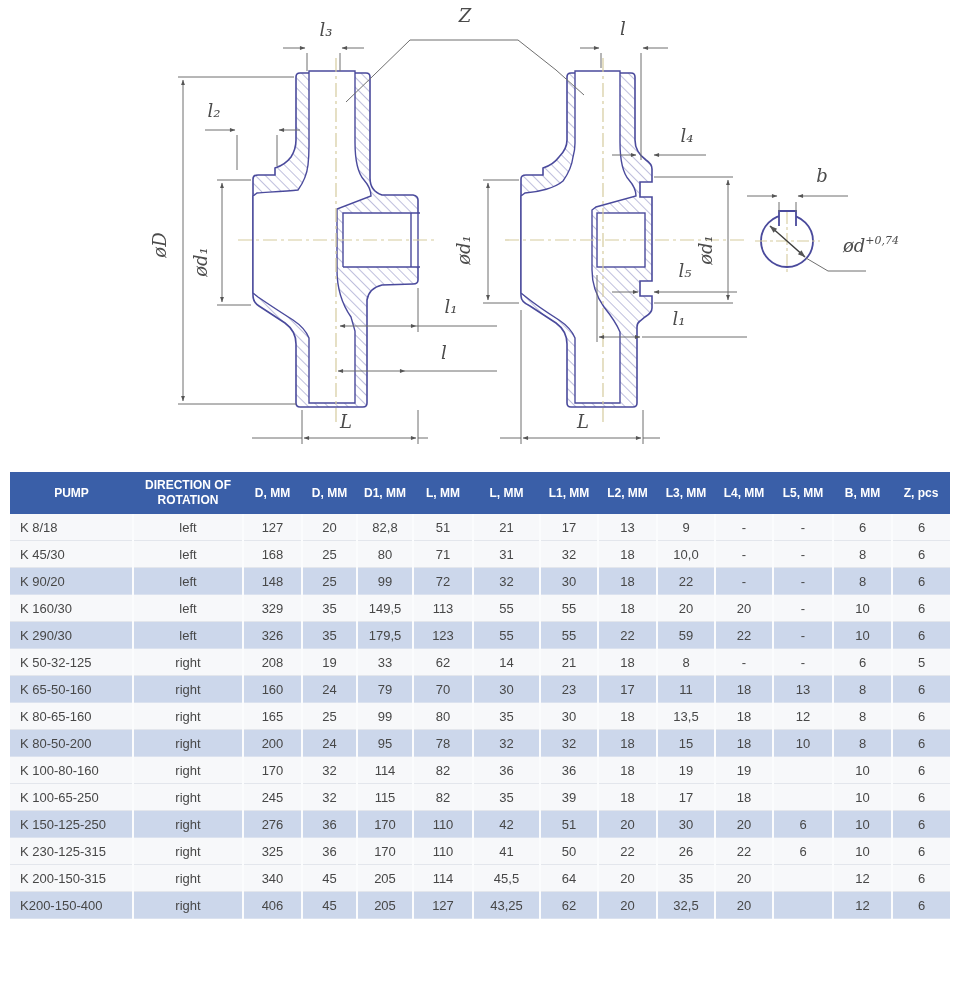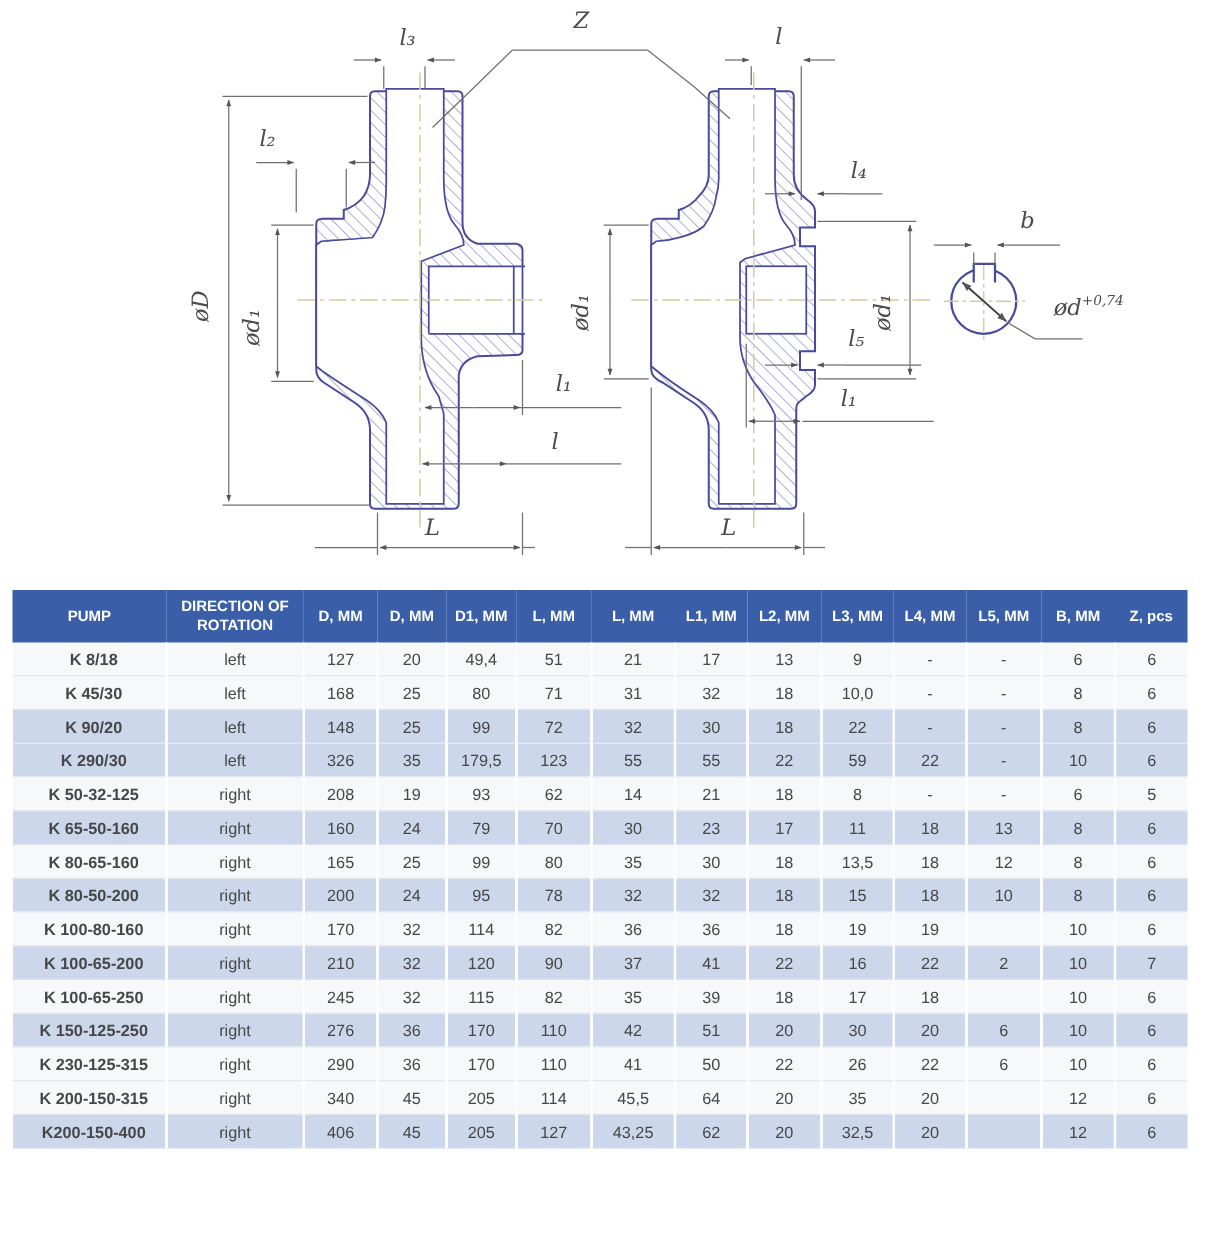--- a/index.html
+++ b/index.html
@@ -9,21 +9,21 @@
   .sup{font-size:11px;}
   .table-wrap{position:absolute;left:10px;top:472px;width:940px;}
   table{border-collapse:collapse;table-layout:fixed;width:940px;}
   thead th{background:#3a5fa8;color:#ffffff;font-size:12px;font-weight:bold;
     text-align:center;vertical-align:middle;height:40px;padding:1px 2px;line-height:1.25;}
   tbody td{font-size:13px;color:#474747;text-align:center;height:26px;padding:0 2px;
     border-right:2px solid #fbfcfd;border-bottom:1px solid #e3e6ec;white-space:nowrap;overflow:hidden;}
   tbody td:last-child{border-right:none;}
   tbody tr.row-even td{background:#f7f8fa;}
   tbody tr.row-odd td{background:#ccd7eb;border-bottom:1px solid #dbe2ef;}
-  tbody td.pump-cell{text-align:center;padding-left:10px;font-weight:bold;}
+  tbody td.pump-cell{text-align:left;padding-left:10px;}
 </style>
 </head>
 <body>
 
 <div class="drawing-wrap">
 <svg width="969" height="468" viewBox="0 0 969 468" xmlns="http://www.w3.org/2000/svg">
   <defs>
     <pattern id="hatch" patternUnits="userSpaceOnUse" width="7" height="7" patternTransform="rotate(-45)">
       <line x1="0" y1="0" x2="0" y2="7" stroke="#7070b4" stroke-width="0.9"></line>
     </pattern>
@@ -220,21 +220,21 @@
           <th>B, MM</th>
           <th>Z, pcs</th>
         </tr>
       </thead>
     <tbody id="body-rows">
         <tr class="row-even">
           <td class="pump-cell">K 8/18</td>
           <td>left</td>
           <td>127</td>
           <td>20</td>
-          <td>49,4</td>
+          <td>82,8</td>
           <td>51</td>
           <td>21</td>
           <td>17</td>
           <td>13</td>
           <td>9</td>
           <td>-</td>
           <td>-</td>
           <td>6</td>
           <td>6</td>
         </tr>
@@ -261,20 +261,36 @@
           <td>25</td>
           <td>99</td>
           <td>72</td>
           <td>32</td>
           <td>30</td>
           <td>18</td>
           <td>22</td>
           <td>-</td>
           <td>-</td>
           <td>8</td>
+          <td>6</td>
+        </tr>
+        <tr class="row-even">
+          <td class="pump-cell">K 160/30</td>
+          <td>left</td>
+          <td>329</td>
+          <td>35</td>
+          <td>149,5</td>
+          <td>113</td>
+          <td>55</td>
+          <td>55</td>
+          <td>18</td>
+          <td>20</td>
+          <td>20</td>
+          <td>-</td>
+          <td>10</td>
           <td>6</td>
         </tr>
         <tr class="row-odd">
           <td class="pump-cell">K 290/30</td>
           <td>left</td>
           <td>326</td>
           <td>35</td>
           <td>179,5</td>
           <td>123</td>
           <td>55</td>
@@ -284,21 +300,21 @@
           <td>22</td>
           <td>-</td>
           <td>10</td>
           <td>6</td>
         </tr>
         <tr class="row-even">
           <td class="pump-cell">K 50-32-125</td>
           <td>right</td>
           <td>208</td>
           <td>19</td>
-          <td>93</td>
+          <td>33</td>
           <td>62</td>
           <td>14</td>
           <td>21</td>
           <td>18</td>
           <td>8</td>
           <td>-</td>
           <td>-</td>
           <td>6</td>
           <td>5</td>
         </tr>
@@ -359,36 +375,20 @@
           <td>82</td>
           <td>36</td>
           <td>36</td>
           <td>18</td>
           <td>19</td>
           <td>19</td>
           <td></td>
           <td>10</td>
           <td>6</td>
         </tr>
-        <tr class="row-odd">
-          <td class="pump-cell">K 100-65-200</td>
-          <td>right</td>
-          <td>210</td>
-          <td>32</td>
-          <td>120</td>
-          <td>90</td>
-          <td>37</td>
-          <td>41</td>
-          <td>22</td>
-          <td>16</td>
-          <td>22</td>
-          <td>2</td>
-          <td>10</td>
-          <td>7</td>
-        </tr>
         <tr class="row-even">
           <td class="pump-cell">K 100-65-250</td>
           <td>right</td>
           <td>245</td>
           <td>32</td>
           <td>115</td>
           <td>82</td>
           <td>35</td>
           <td>39</td>
           <td>18</td>
@@ -410,21 +410,21 @@
           <td>20</td>
           <td>30</td>
           <td>20</td>
           <td>6</td>
           <td>10</td>
           <td>6</td>
         </tr>
         <tr class="row-even">
           <td class="pump-cell">K 230-125-315</td>
           <td>right</td>
-          <td>290</td>
+          <td>325</td>
           <td>36</td>
           <td>170</td>
           <td>110</td>
           <td>41</td>
           <td>50</td>
           <td>22</td>
           <td>26</td>
           <td>22</td>
           <td>6</td>
           <td>10</td>

